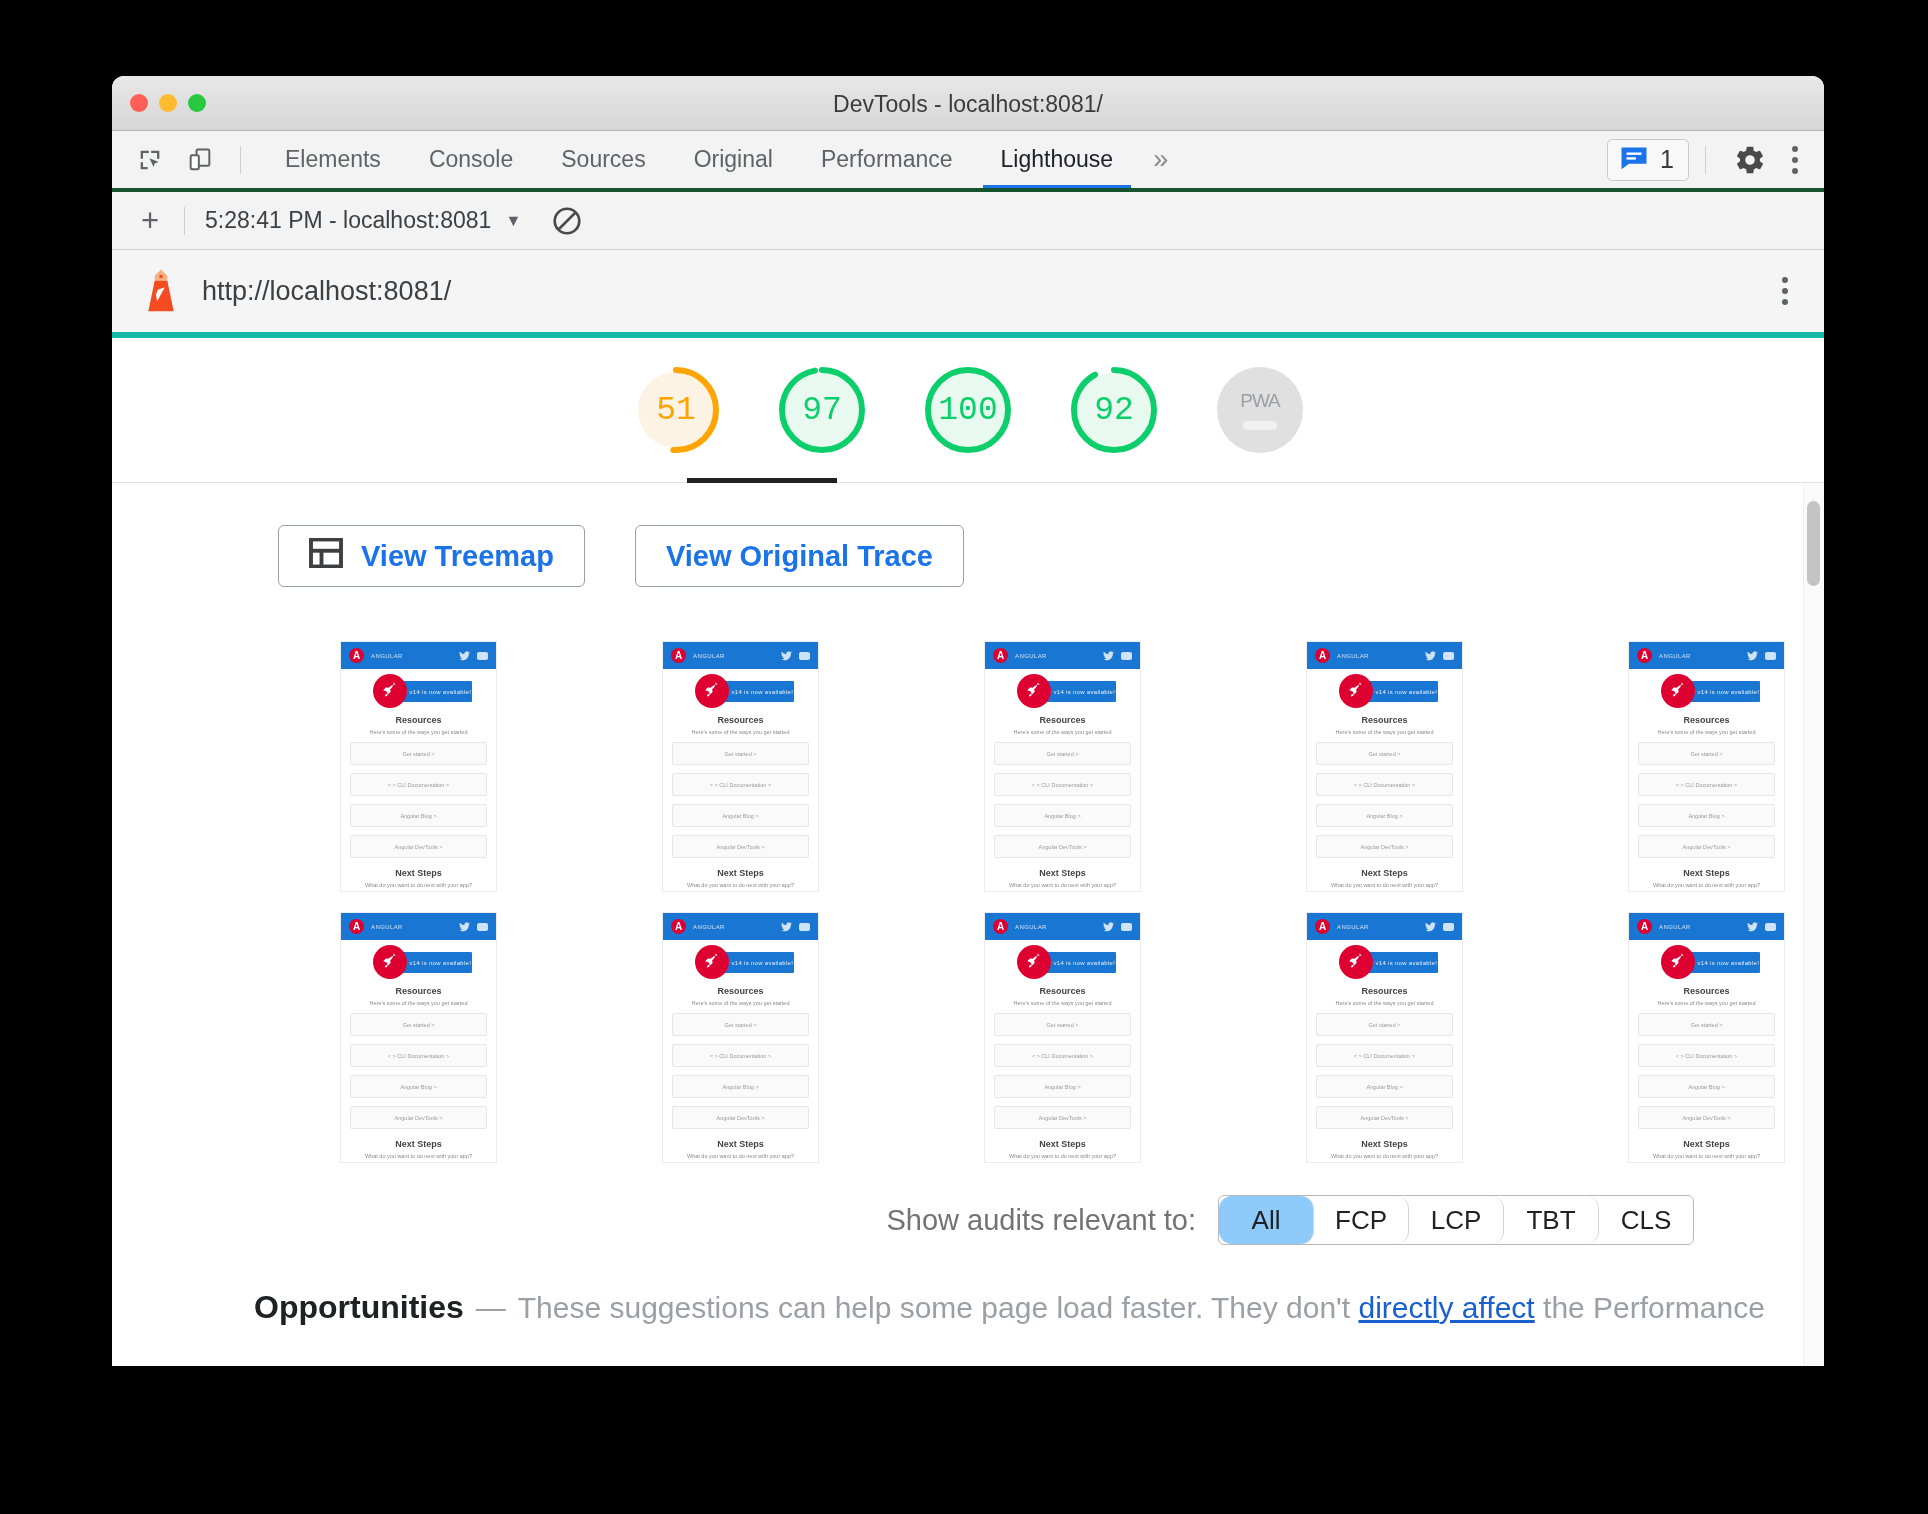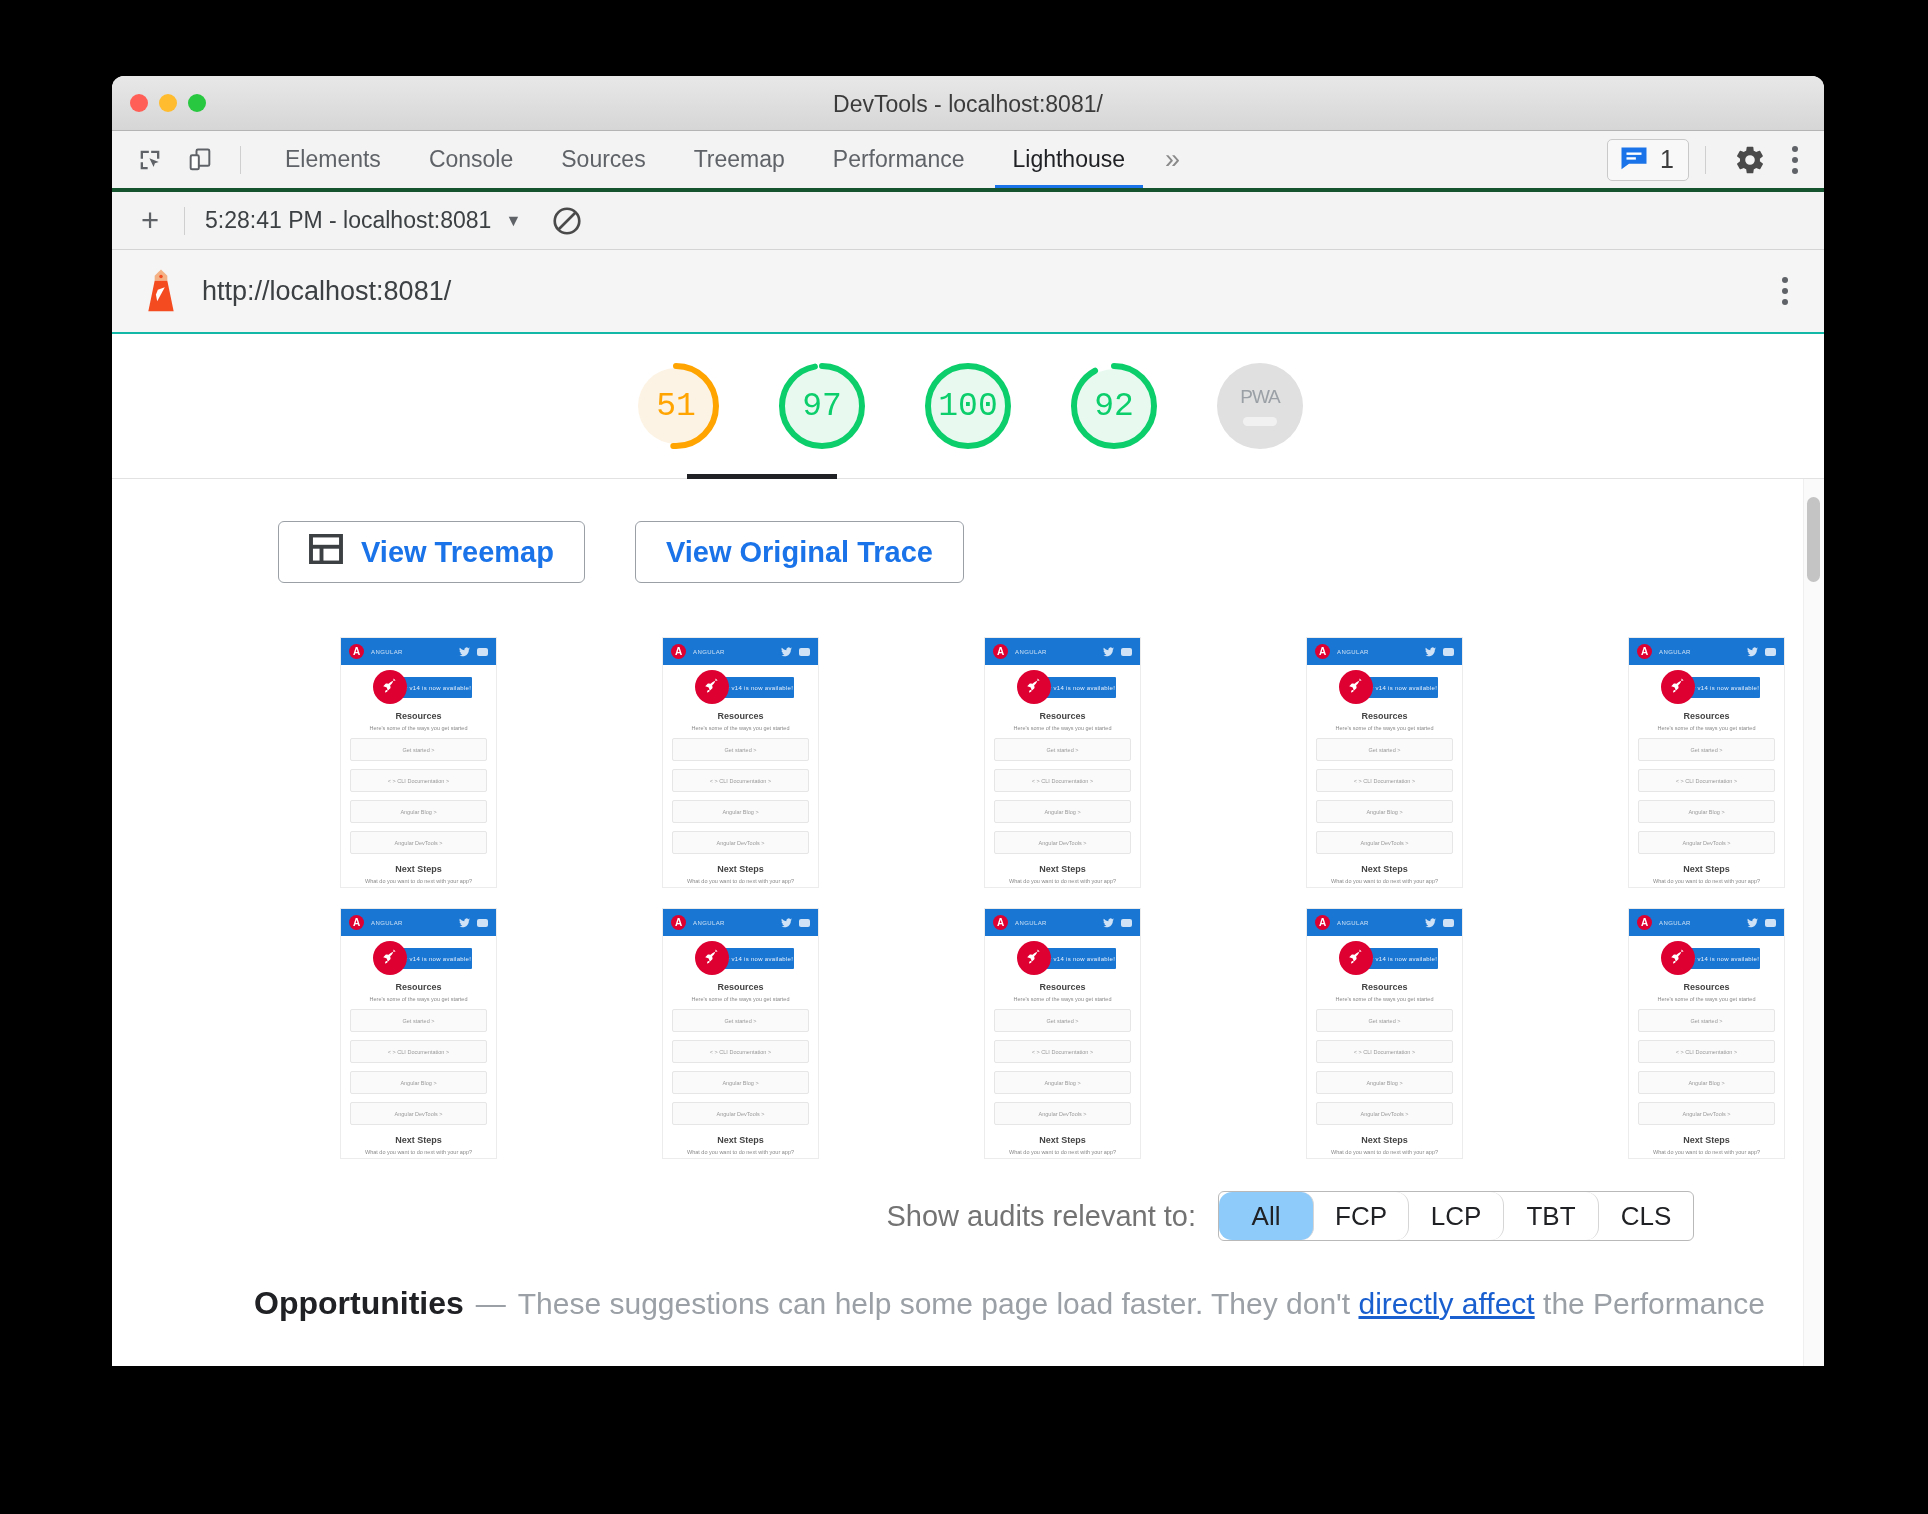--- a/index.html
+++ b/index.html
@@ -137,21 +137,21 @@
     padding: 0 8px;
     justify-content: space-between;
   }
   .caret { font-size: 16px; color: #5f6368; }
   .clear-btn { margin-left: 22px; display: flex; align-items: center; }
 
   
   .urlbar {
     height: 82px;
     background: #f5f5f5;
-    border-bottom: 2px solid #14b8a6;
+    border-bottom: 6px solid #14b8a6;
     display: flex;
     align-items: center;
     padding: 0 26px 0 30px;
   }
   .lh-logo { width: 38px; height: 46px; margin-right: 22px; flex: none; }
   .url-text { font-size: 27px; color: #3c4043; }
   .url-kebab { margin-left: auto; }
 
   
   .gauges {
@@ -414,21 +414,21 @@
         <div class="tab">
           <span>Elements</span>
         </div>
         <div class="tab">
           <span>Console</span>
         </div>
         <div class="tab">
           <span>Sources</span>
         </div>
         <div class="tab">
-          <span>Treemap</span>
+          <span>Original</span>
         </div>
         <div class="tab">
           <span>Performance</span>
         </div>
         <div class="tab active">
           <span>Lighthouse</span>
         </div>
         <div class="chev-more">»</div>
       </div>
 

